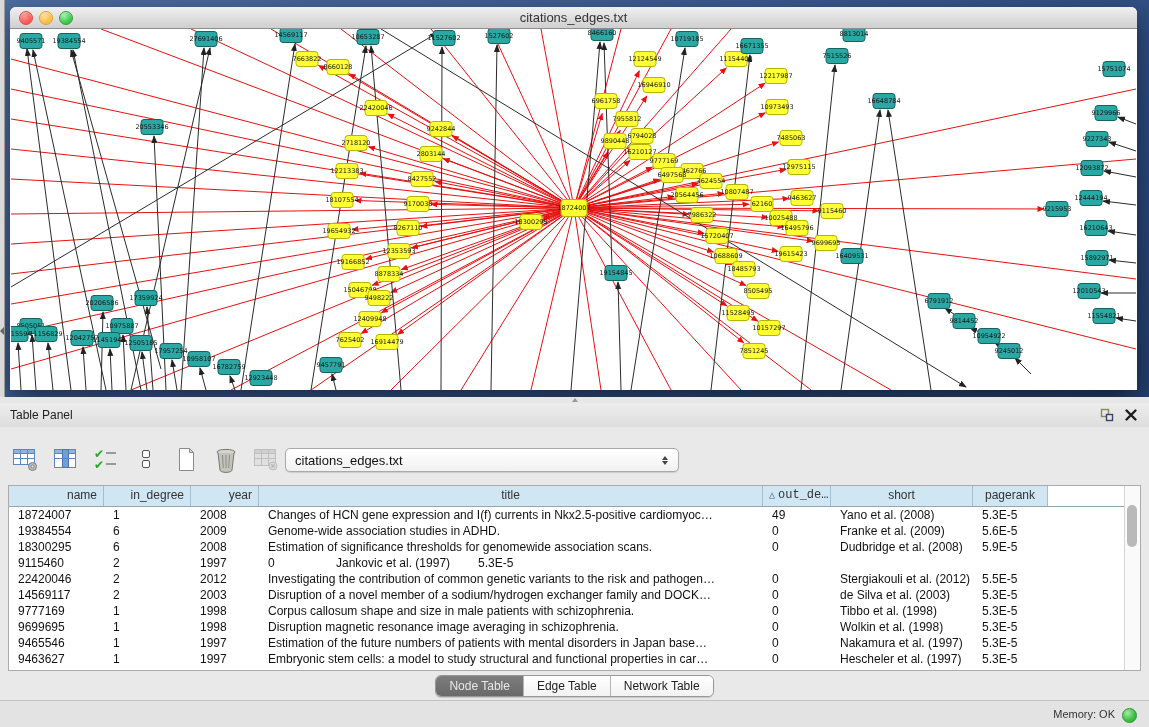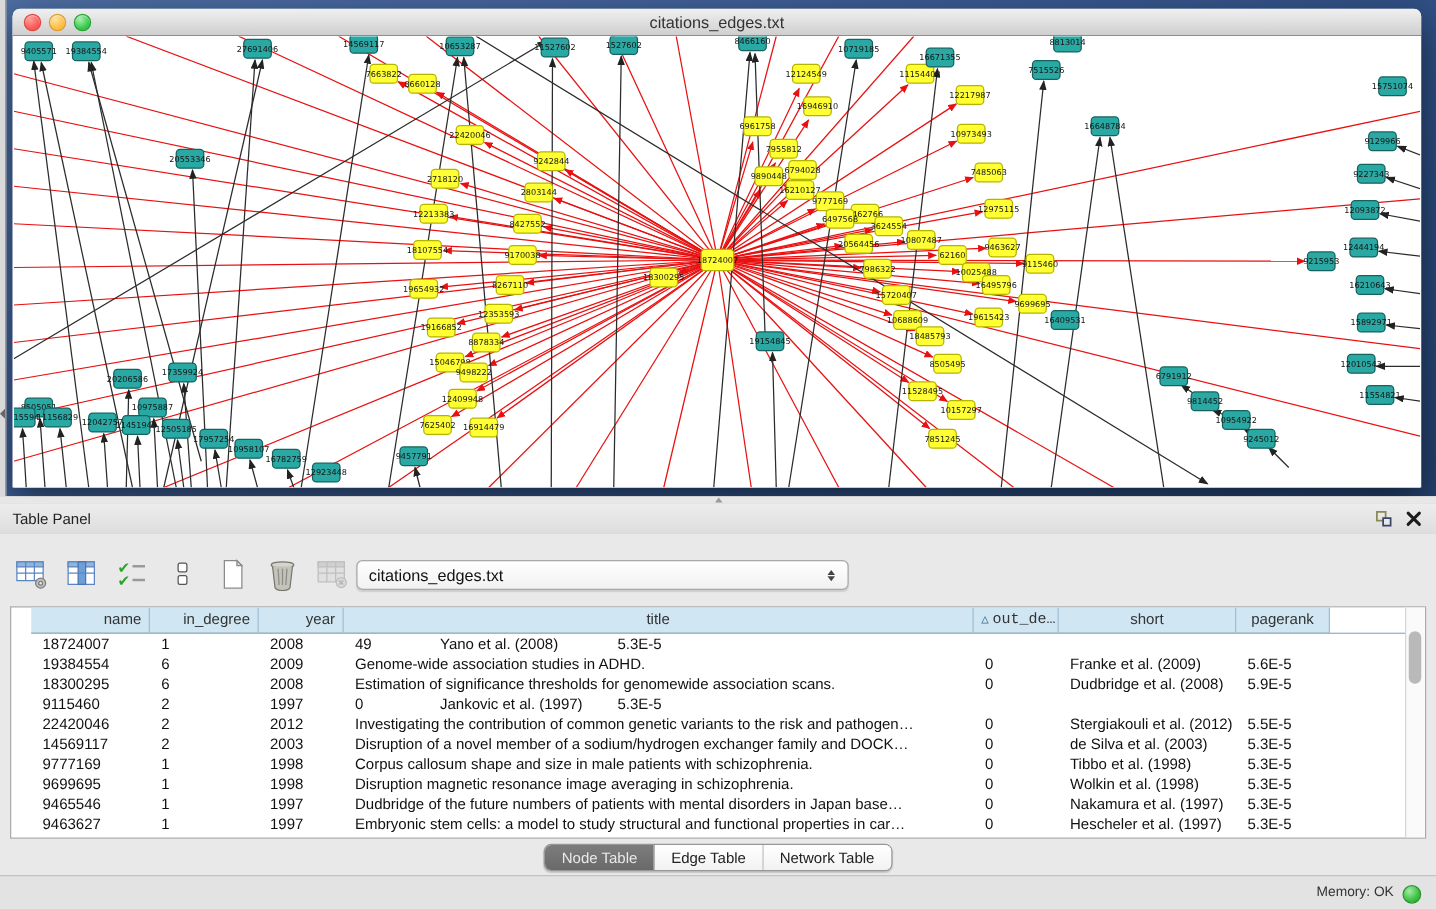--- a/index.html
+++ b/index.html
@@ -47,21 +47,21 @@
   .combo{position:absolute;left:285px;top:21px;width:394px;height:24px;box-sizing:border-box;
     border:1px solid #a9a9a9;border-radius:5px;background:linear-gradient(#ffffff,#f1f1f1);
     box-shadow:0 1px 1px rgba(0,0,0,.12);display:flex;align-items:center;}
   .combo-text{flex:1;padding-left:9px;font-size:13px;color:#111;white-space:nowrap;overflow:hidden;}
   .combo-arrows{width:18px;display:flex;flex-direction:column;align-items:center;gap:1px;margin-right:4px;}
   .combo-arrows i{display:block;width:0;height:0;border-left:3.5px solid transparent;border-right:3.5px solid transparent;}
   .combo-arrows .up{border-bottom:4px solid #444;}
   .combo-arrows .dn{border-top:4px solid #444;}
   
   .table-wrap{position:absolute;left:8px;top:58px;width:1133px;height:186px;background:#fff;
-    border:1px solid #ababab;box-sizing:border-box;overflow:hidden;padding-left:16px;}
+    border:1px solid #ababab;box-sizing:border-box;overflow:hidden;}
   .thead{display:flex;height:20px;border-bottom:1px solid #8fa8b8;background:#d0e6f3;width:1118px;}
   .th{box-sizing:border-box;border-right:1px solid #a0bfd2;font-size:12px;color:#333;
     line-height:19px;padding:0 6px;white-space:nowrap;overflow:hidden;}
   .th .sortg{color:#3c6e8f;font-size:10px;margin-right:3px;}
   .th-fill{flex:1;background:#fff;border-right:none;}
   .tbody{width:1118px;}
   .row{display:flex;height:16px;}
   .cell{box-sizing:border-box;font-size:12px;color:#111;line-height:16px;padding:0 4px 0 9px;
     white-space:nowrap;overflow:hidden;}
   .vscroll{position:absolute;right:0;top:0;width:15px;height:184px;background:#fafafa;border-left:1px solid #d5d5d5;}
@@ -554,20 +554,21 @@
         <div class="th" style="width: 68px; text-align: center; font-family: Liberation Mono, monospace;"><span class="sortg">△</span>out_de…</div>
         <div class="th" style="width: 142px; text-align: center;">short</div>
         <div class="th" style="width: 75px; text-align: center;">pagerank</div>
         <div class="th th-fill"></div>
       </div>
     <div class="tbody" id="tbody">
         <div class="row">
           <div class="cell" style="width: 95px;">18724007</div>
           <div class="cell" style="width: 87px;">1</div>
           <div class="cell" style="width: 68px;">2008</div>
+          <div class="cell" style="width: 504px;">Changes of HCN gene expression and I(f) currents in Nkx2.5-positive cardiomyoc…</div>
           <div class="cell" style="width: 68px;">49</div>
           <div class="cell" style="width: 142px;">Yano et al. (2008)</div>
           <div class="cell" style="width: 75px;">5.3E-5</div>
         </div>
         <div class="row">
           <div class="cell" style="width: 95px;">19384554</div>
           <div class="cell" style="width: 87px;">6</div>
           <div class="cell" style="width: 68px;">2009</div>
           <div class="cell" style="width: 504px;">Genome-wide association studies in ADHD.</div>
           <div class="cell" style="width: 68px;">0</div>
@@ -624,21 +625,21 @@
           <div class="cell" style="width: 68px;">1998</div>
           <div class="cell" style="width: 504px;">Disruption magnetic resonance image averaging in schizophrenia.</div>
           <div class="cell" style="width: 68px;">0</div>
           <div class="cell" style="width: 142px;">Wolkin et al. (1998)</div>
           <div class="cell" style="width: 75px;">5.3E-5</div>
         </div>
         <div class="row">
           <div class="cell" style="width: 95px;">9465546</div>
           <div class="cell" style="width: 87px;">1</div>
           <div class="cell" style="width: 68px;">1997</div>
-          <div class="cell" style="width: 504px;">Dudbridge of the future numbers of patients with mental disorders in Japan base…</div>
+          <div class="cell" style="width: 504px;">Estimation of the future numbers of patients with mental disorders in Japan base…</div>
           <div class="cell" style="width: 68px;">0</div>
           <div class="cell" style="width: 142px;">Nakamura et al. (1997)</div>
           <div class="cell" style="width: 75px;">5.3E-5</div>
         </div>
         <div class="row">
           <div class="cell" style="width: 95px;">9463627</div>
           <div class="cell" style="width: 87px;">1</div>
           <div class="cell" style="width: 68px;">1997</div>
           <div class="cell" style="width: 504px;">Embryonic stem cells: a model to study structural and functional properties in car…</div>
           <div class="cell" style="width: 68px;">0</div>

